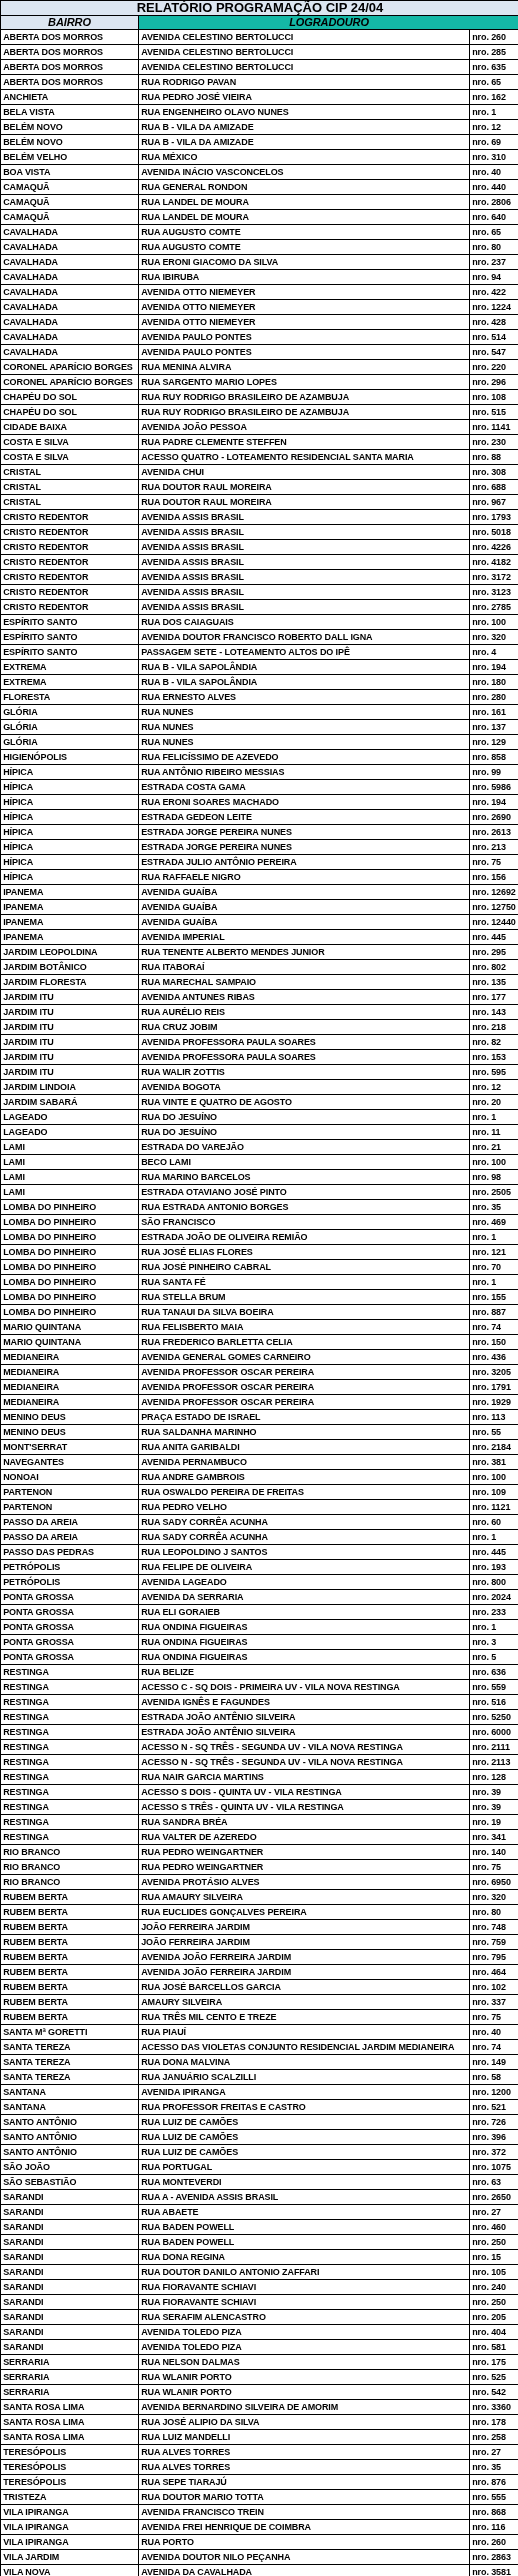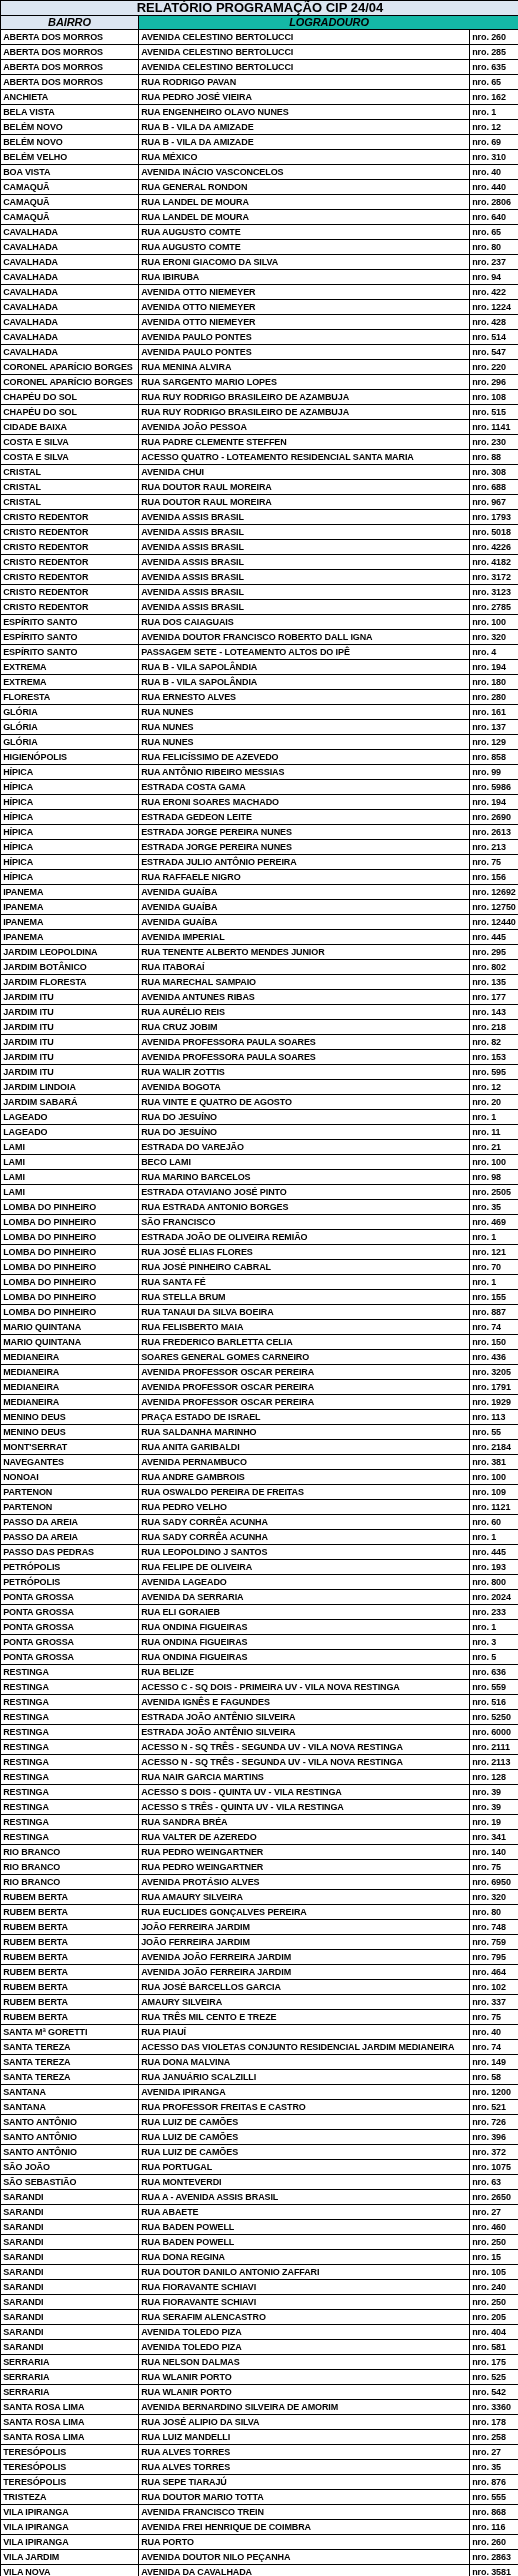--- a/index.html
+++ b/index.html
@@ -470,21 +470,21 @@
         <td class="col-logradouro">RUA FELISBERTO MAIA</td>
         <td class="col-numero">nro. 74</td>
       </tr>
       <tr>
         <td class="col-bairro">MARIO QUINTANA</td>
         <td class="col-logradouro">RUA FREDERICO BARLETTA CELIA</td>
         <td class="col-numero">nro. 150</td>
       </tr>
       <tr>
         <td class="col-bairro">MEDIANEIRA</td>
-        <td class="col-logradouro">SOARES GENERAL GOMES CARNEIRO</td>
+        <td class="col-logradouro">AVENIDA GENERAL GOMES CARNEIRO</td>
         <td class="col-numero">nro. 436</td>
       </tr>
       <tr>
         <td class="col-bairro">MEDIANEIRA</td>
         <td class="col-logradouro">AVENIDA PROFESSOR OSCAR PEREIRA</td>
         <td class="col-numero">nro. 3205</td>
       </tr>
       <tr>
         <td class="col-bairro">MEDIANEIRA</td>
         <td class="col-logradouro">AVENIDA PROFESSOR OSCAR PEREIRA</td>

